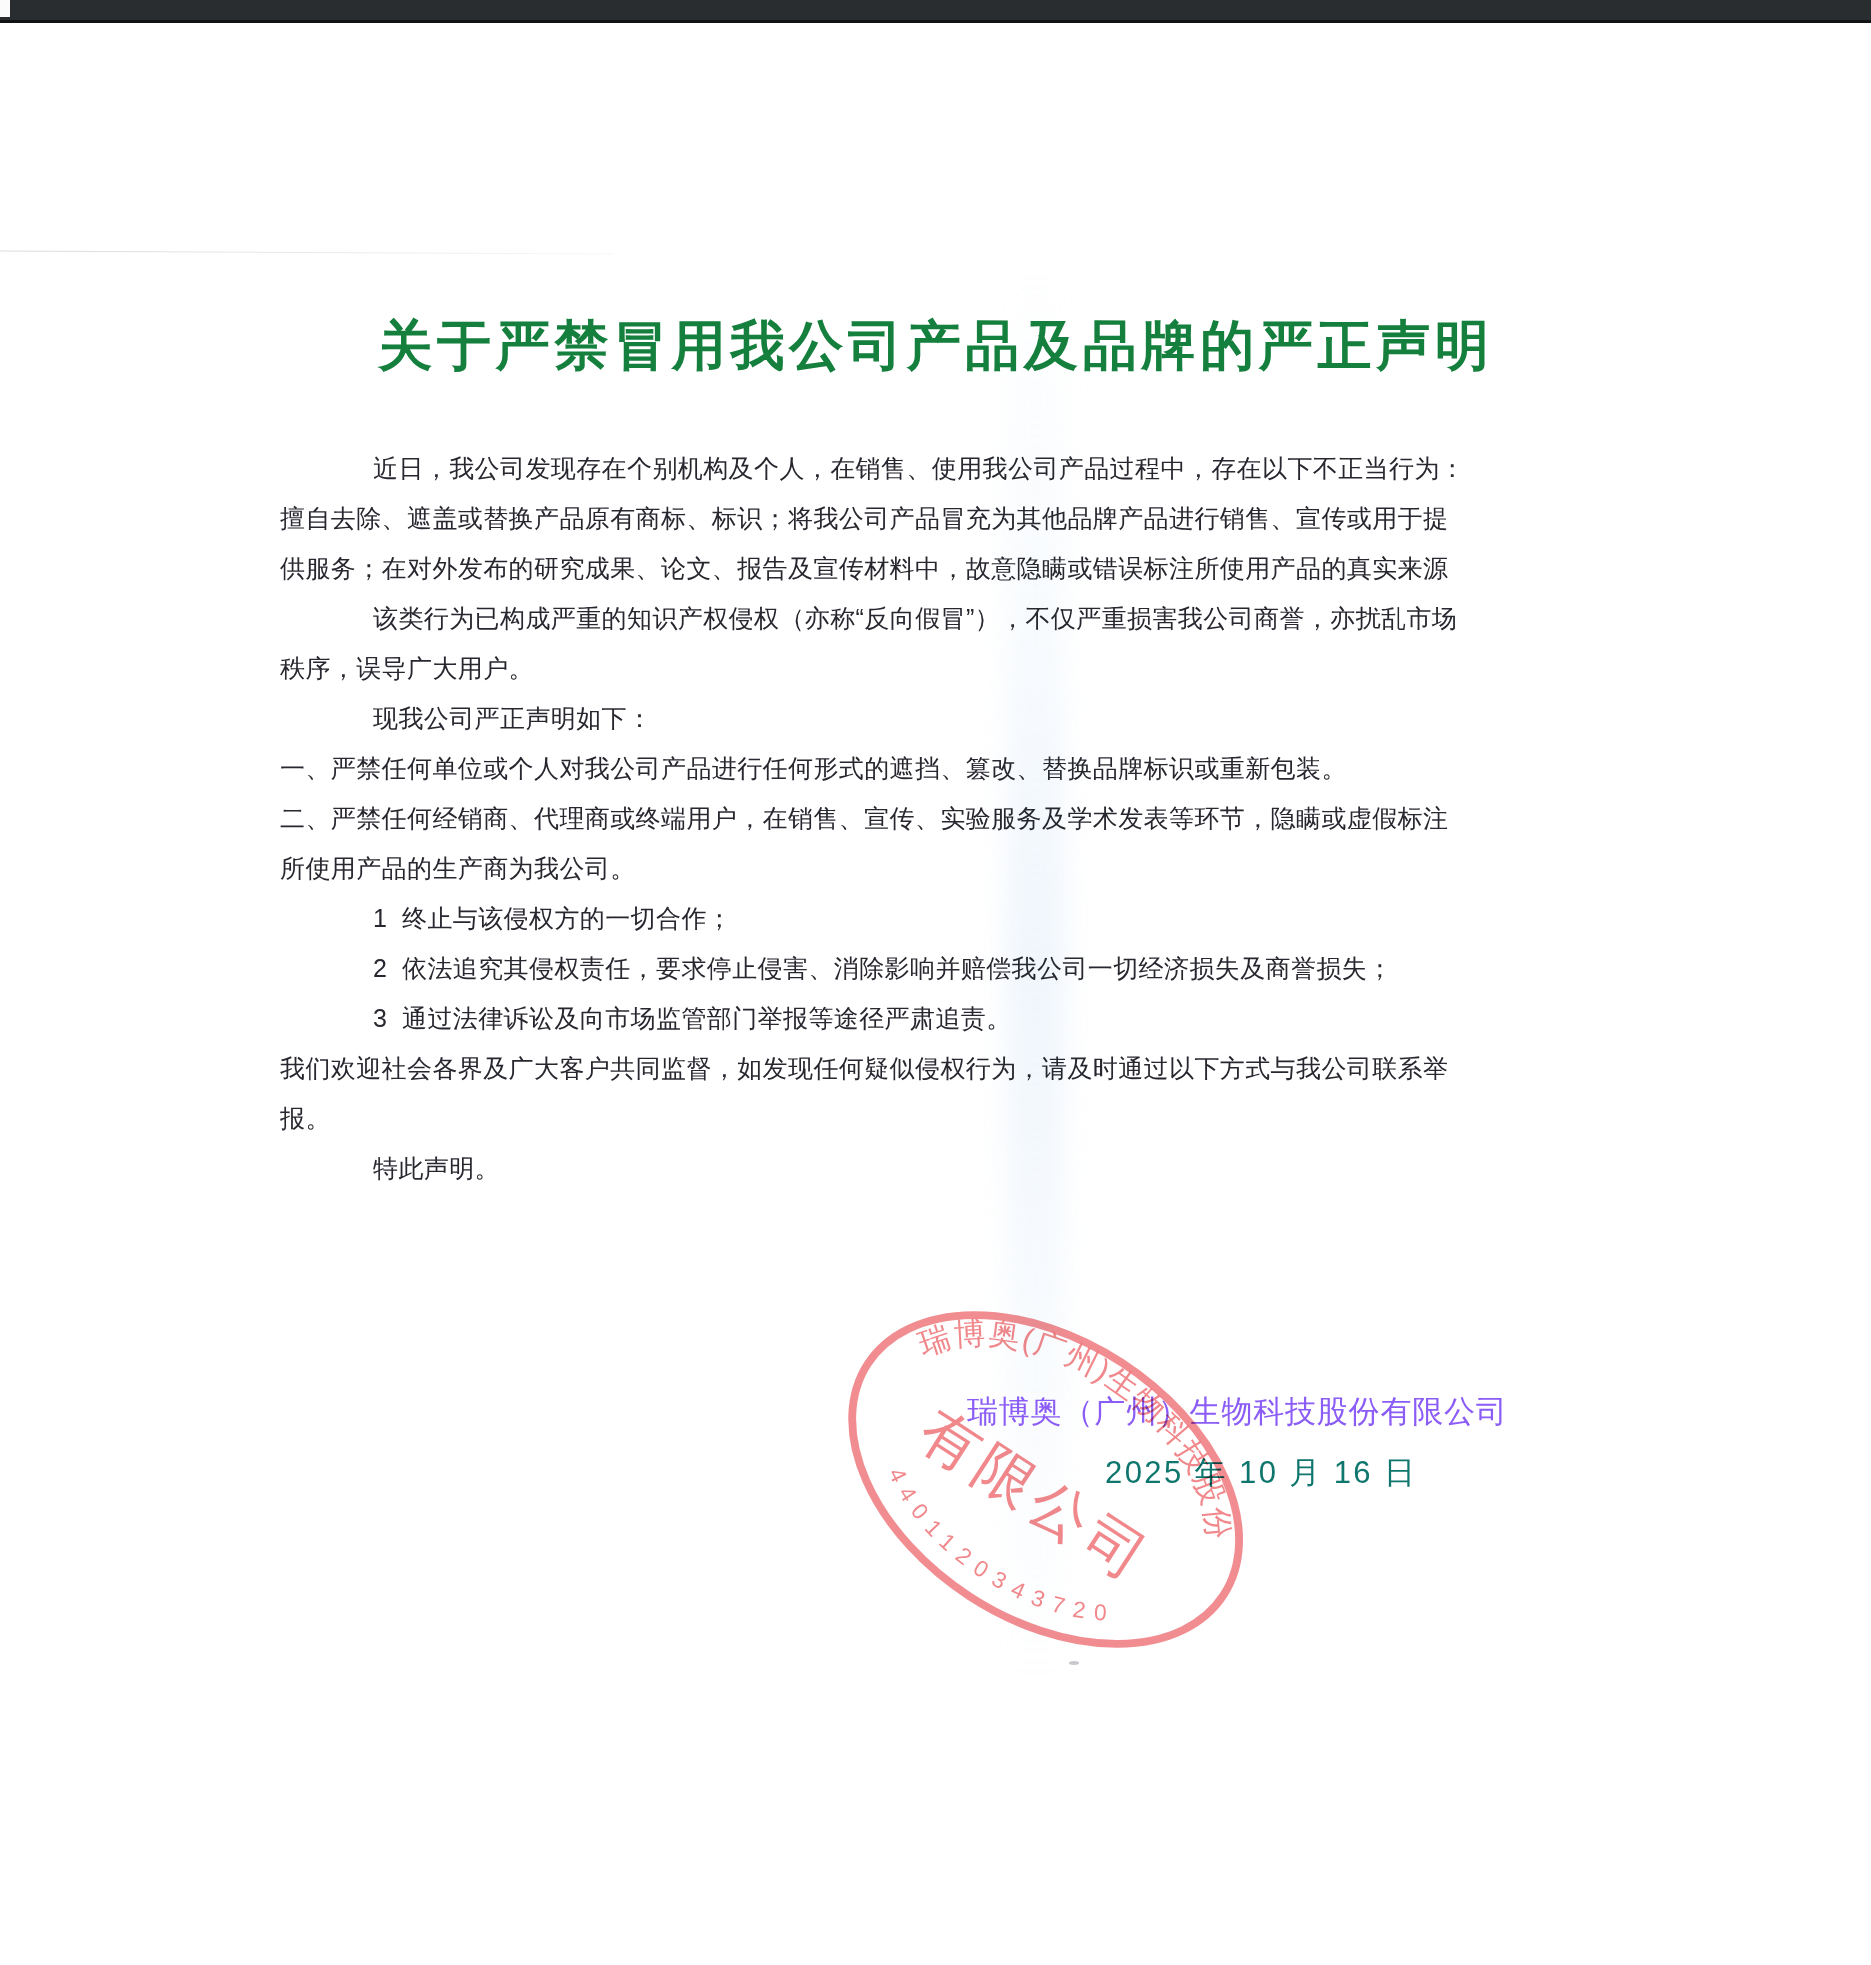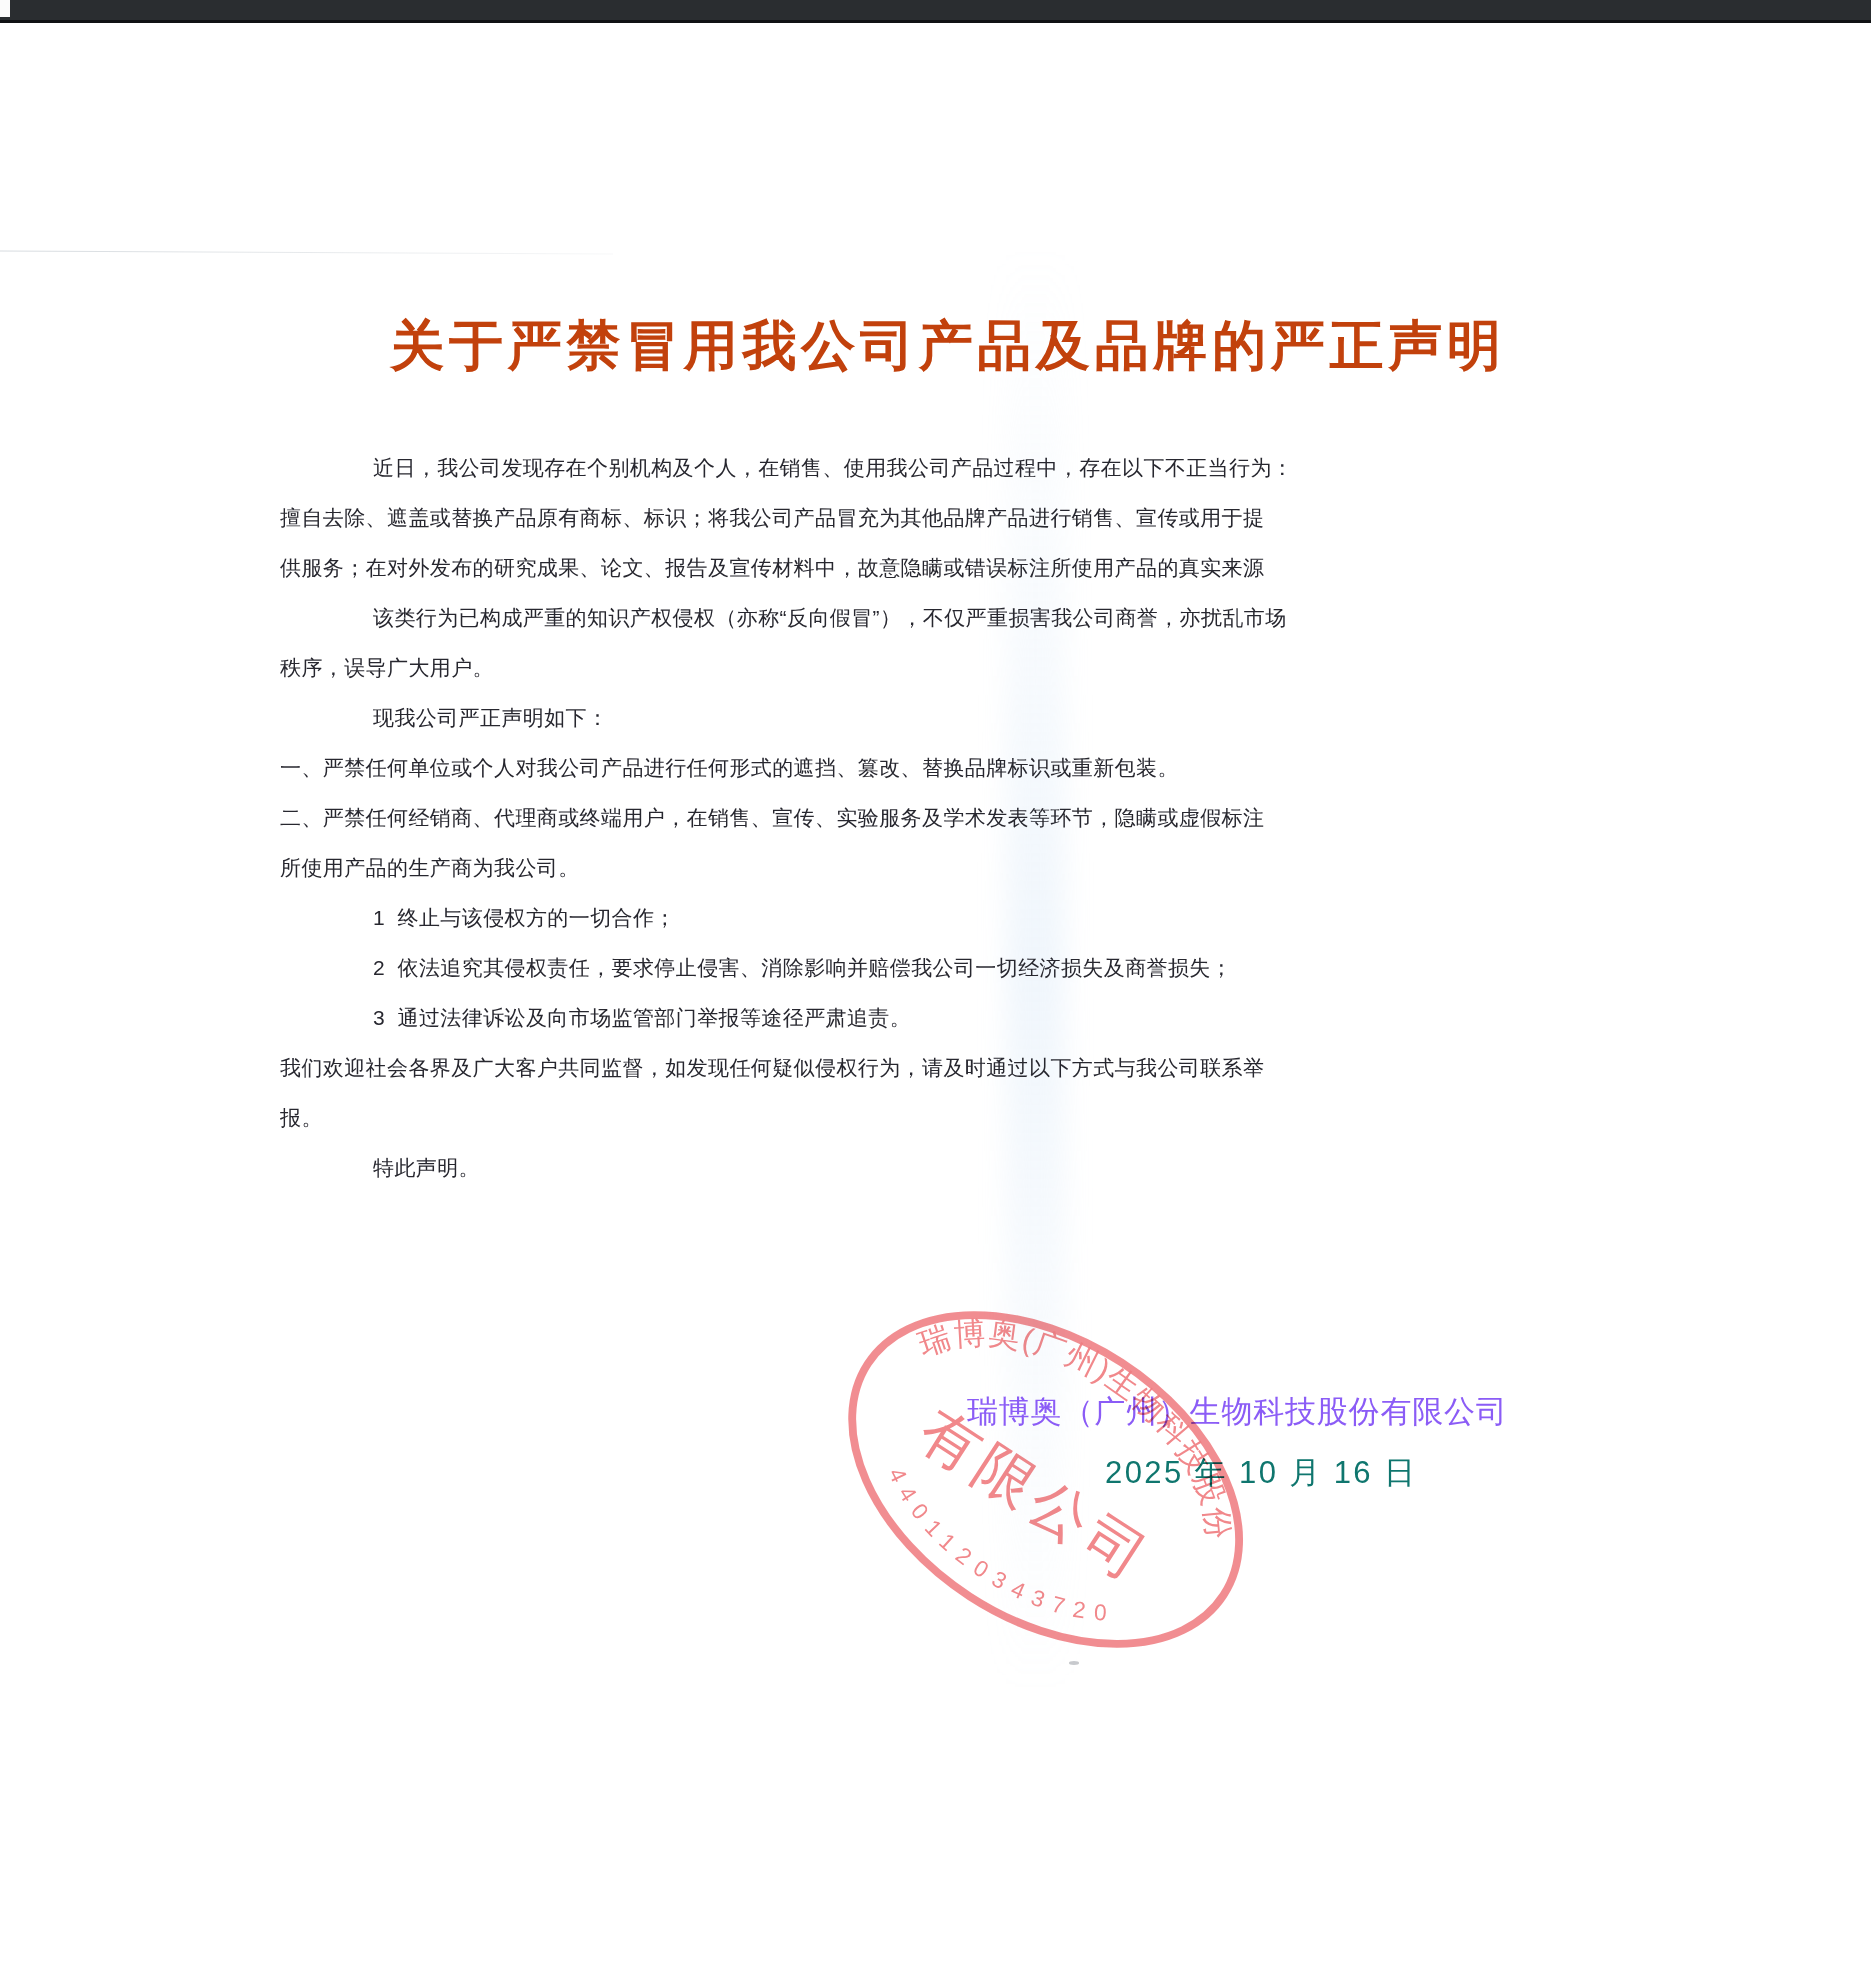--- a/index.html
+++ b/index.html
@@ -43,31 +43,30 @@
     background:#b9bcc0; border-radius:50%;
     opacity:.8;
   }
 
   .page-title {
     position:absolute;
     top:310px; left:50%;
     transform:translateX(-50%);
     font-size:54px;
     font-weight:600;
-    color:#c2410c;
+    color:#15803d;
     letter-spacing:4.7px;
     white-space:nowrap;
-    margin-left:12px;
   }
 
   .body-text {
     position:absolute;
     left:280px; top:443px;
     width:1336px;
-    font-size:21px;
+    font-size:25px;
     letter-spacing:0.4px;
     color:#27272f;
   }
   .line {
     height:50px;
     line-height:50px;
     white-space:pre;
   }
   .indent { padding-left:93px; }
 

